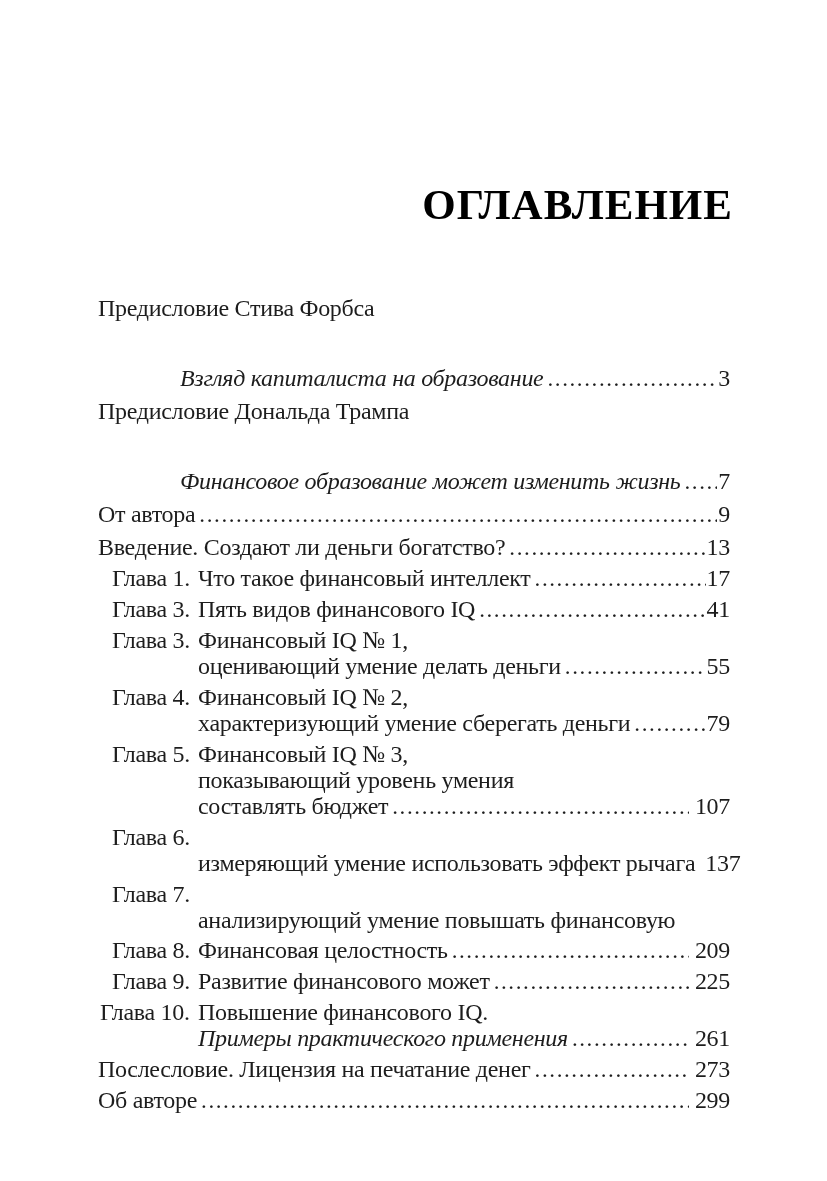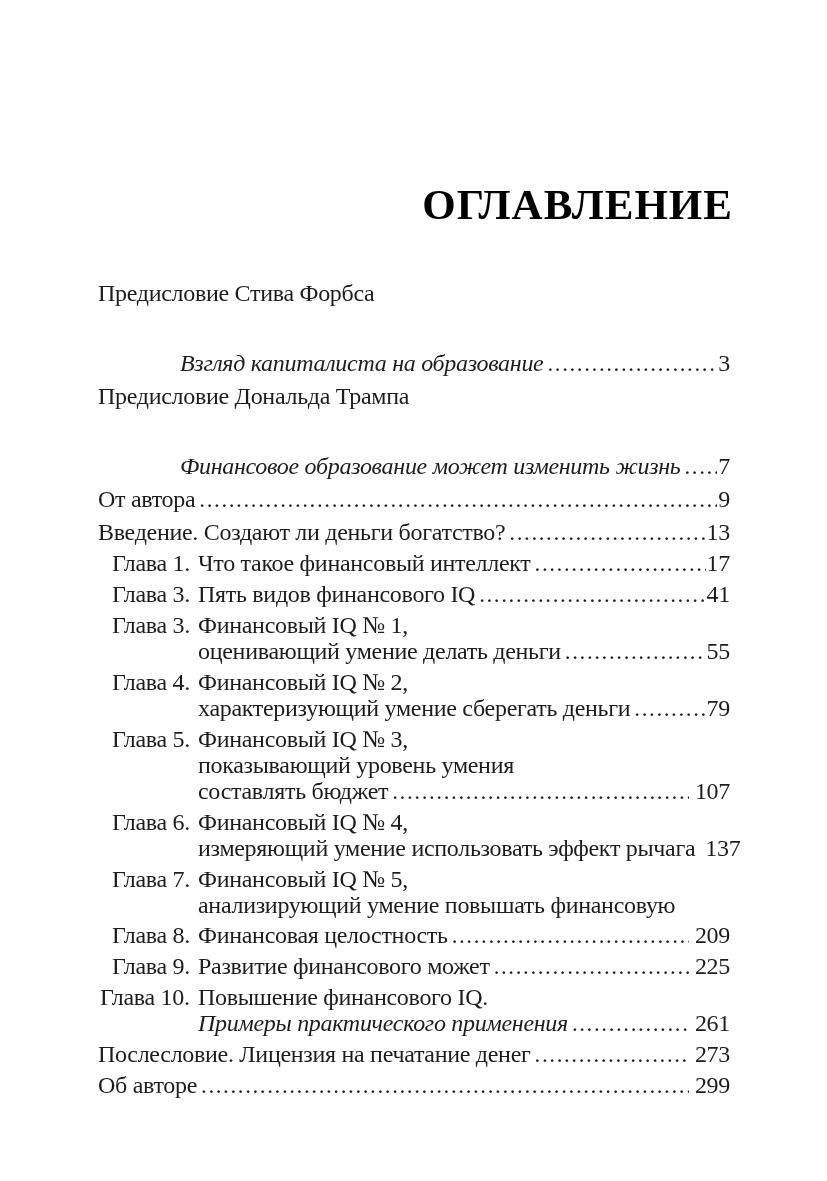--- a/index.html
+++ b/index.html
@@ -21,21 +21,21 @@
     top: 180px;
     right: 94px;
     font-size: 43px;
     font-weight: bold;
     color: #000000;
     letter-spacing: 1px;
     white-space: nowrap;
   }
   .toc {
     position: absolute;
-    top: 280px;
+    top: 295px;
     left: 98px;
     width: 632px;
     font-size: 24px;
     line-height: 26px;
     letter-spacing: -0.3px;
   }
   .entry { margin-top: 4px; }
   .entry:first-child { margin-top: 0; }
   .entry.front + .entry.front { margin-top: 6px; }
   .line {
@@ -156,32 +156,30 @@
         </div>
         <div class="line sub">
           <span class="text">составлять бюджет</span>
           <span class="leader"></span>
           <span class="pageno wide">107</span>
         </div>
       </div>
       <div class="entry chapters has-label">
         <div class="line">
           <span class="label">Глава 6.</span>
-          <span class="text">Финансовый IQ № 4,</span>
         </div>
         <div class="line sub">
           <span class="text">измеряющий умение использовать эффект рычага</span>
           <span class="leader"></span>
           <span class="pageno wide">137</span>
         </div>
       </div>
       <div class="entry chapters has-label">
         <div class="line">
           <span class="label">Глава 7.</span>
-          <span class="text">Финансовый IQ № 5,</span>
         </div>
         <div class="line sub">
           <span class="text">анализирующий умение повышать финансовую</span>
         </div>
       </div>
       <div class="entry chapters has-label">
         <div class="line">
           <span class="label">Глава 8.</span>
           <span class="text">Финансовая целостность</span>
           <span class="leader"></span>

